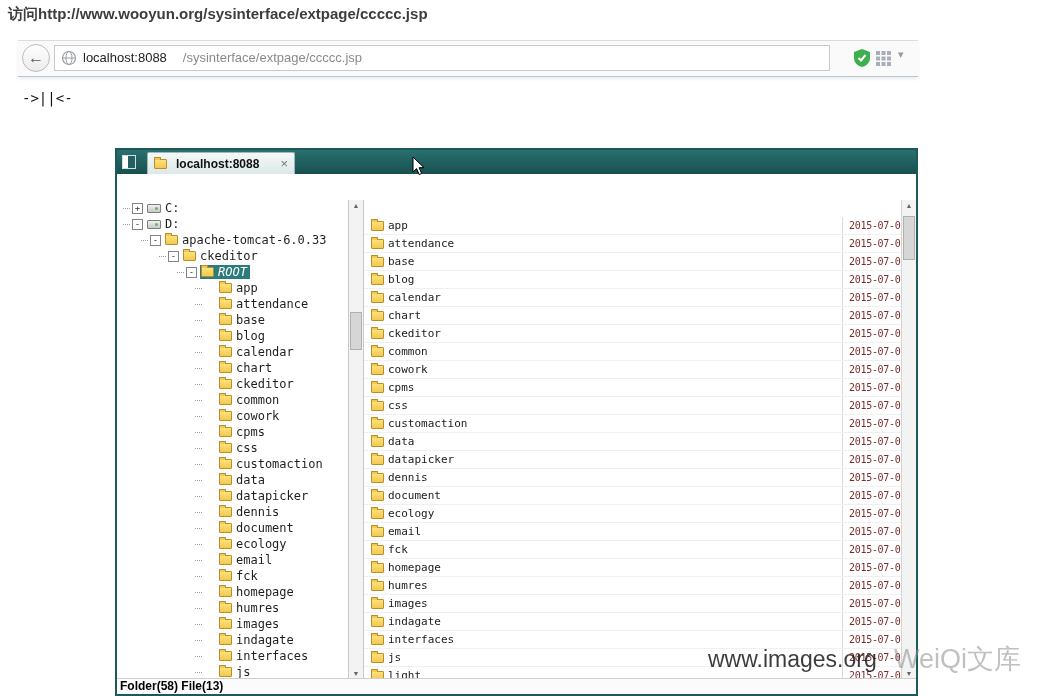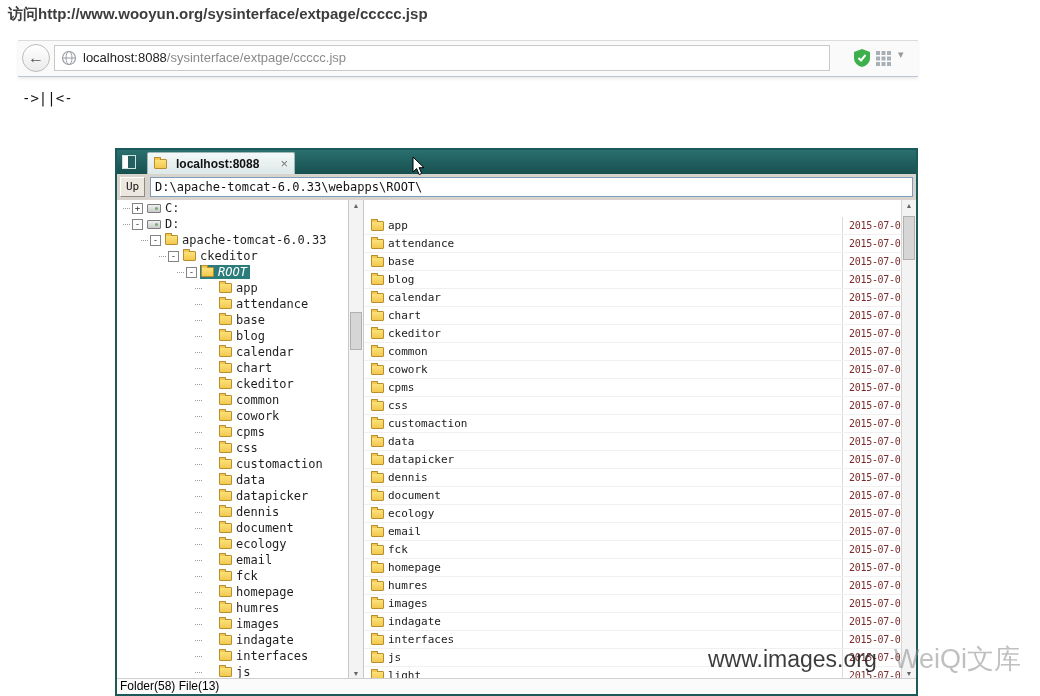--- a/index.html
+++ b/index.html
@@ -14,21 +14,21 @@
   .browser-bar { position:absolute; left:18px; top:40px; width:900px; height:35px; background:#fafafa;
                  border-top:1px solid #dcdcdc; border-bottom:1px solid #b9c6d3; box-shadow:0 2px 3px rgba(0,0,0,0.08); }
   .back-btn { position:absolute; left:4px; top:3px; width:28px; height:28px; border-radius:50%;
               border:1px solid #bcbcbc; background:linear-gradient(#ffffff,#ebebeb); text-align:center;
               line-height:26px; font-size:16px; color:#555; box-sizing:border-box; }
   .url-box { position:absolute; left:36px; top:4px; width:776px; height:26px; background:#fff;
              border:1px solid #c9c9c9; box-sizing:border-box; }
   .globe { position:absolute; left:6px; top:4px; }
   .url-text { position:absolute; left:28px; top:0; line-height:24px; font-size:13px; white-space:nowrap; }
   .url-host { color:#222; }
-  .url-rest { color:#8a8a8a; }
+  .url-rest { color:#8a8a8a;padding-left:16px; }
   .bar-icon { position:absolute; top:8px; }
   .shield { left:836px; }
   .grid { left:858px; top:10px; }
   .caret { left:880px; top:7px; color:#9a9a9a; font-size:11px; }
 
   .arrow-note { position:absolute; left:22px; top:90px; font:14px "DejaVu Sans Mono", monospace; color:#111; }
 
   
   .window { position:absolute; left:115px; top:148px; width:803px; height:548px; box-sizing:border-box;
             border:2px solid #1c5a5a; background:#fff; }
@@ -93,21 +93,21 @@
                display:flex; align-items:center; border-right:1px solid #dadada; color:#1a1a1a;
                overflow:hidden; white-space:nowrap; }
   .cell-time { flex:1; padding-left:6px; color:var(--time-text); font-size:10px; letter-spacing:-0.3px;
                overflow:hidden; white-space:nowrap; }
   .hname { padding-left:8px; font-size:11px; color:#000; }
   .htime { color:#000; font-size:11px; }
   .vscroll { position:absolute; right:0; top:0; bottom:0; width:15px; background:#f3f3f3;
              border-left:1px solid #d5d5d5; box-sizing:border-box; }
 
   .statusbar { position:absolute; left:0; right:0; bottom:0; height:15px; background:#fbfbfb;
-               border-top:1px solid #cfcfcf; font-weight:normal; font-size:12px; color:#000;
+               border-top:1px solid #cfcfcf; font-weight:bold; font-size:12px; color:#000;
                padding-left:3px; overflow:hidden; }
 
   
   .wm1 { position:absolute; left:708px; top:646px; font-size:23px; color:rgba(25,25,25,0.85); z-index:50; white-space:nowrap; }
   .wm2 { position:absolute; left:876px; top:641px; font-size:27px; color:rgba(140,140,140,0.55); z-index:51; white-space:nowrap;margin-left:18px; }
   .cursor { position:absolute; left:412px; top:156px; z-index:60; }
 </style>
 </head>
 <body>
 
@@ -155,24 +155,20 @@
 
 <div class="window">
   <div class="titlebar">
     <span class="win-icon"></span>
     <div class="tab">
       <span class="fold"></span>
       <span class="tab-title">localhost:8088</span>
       <span class="tab-close">×</span>
     </div>
   </div>
-  <div class="toolbar">
-    <button class="up-btn">Up</button>
-    <div class="path-input">D:\apache-tomcat-6.0.33\webapps\ROOT\</div>
-  </div>
   <div class="main">
     <div class="tree-pane">
       <div>
           <div class="tree-row" style="padding-left: 6px;">
             <span class="t-conn"></span>
             <span class="t-box">+</span>
             <span class="t-label-wrap">
               <span class="drive"></span>
               <span class="t-label">C:</span>
             </span>

